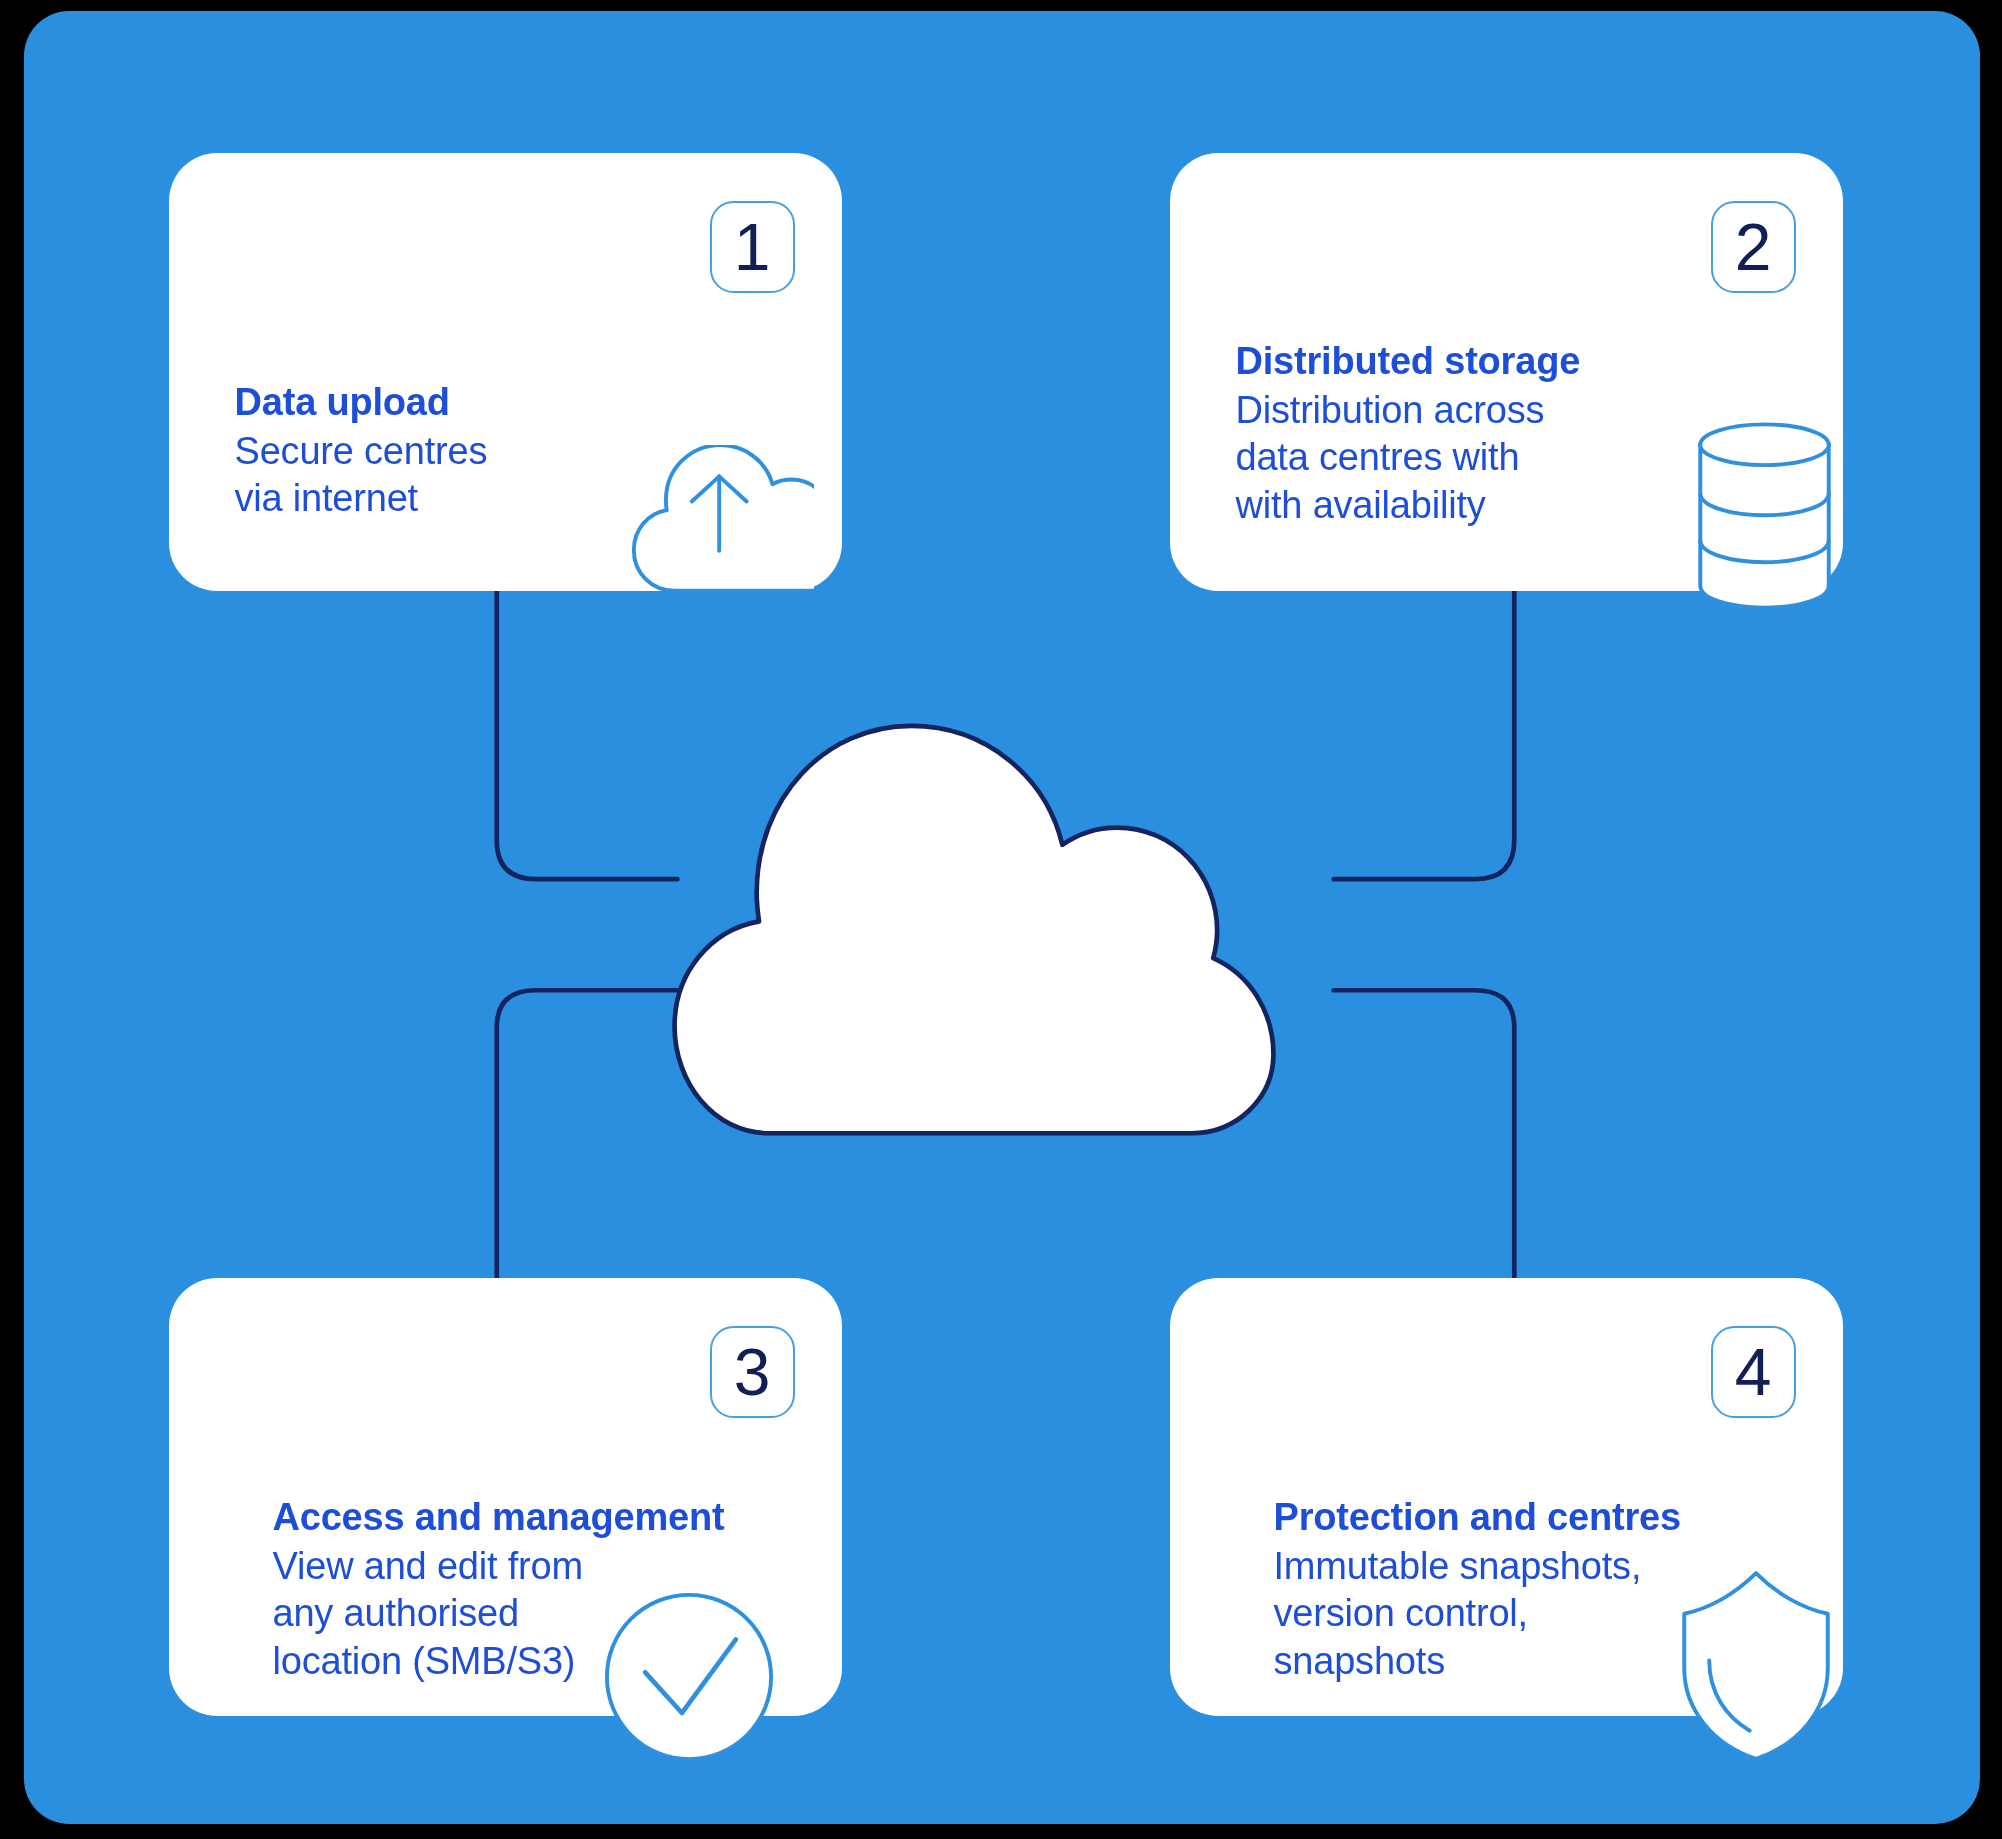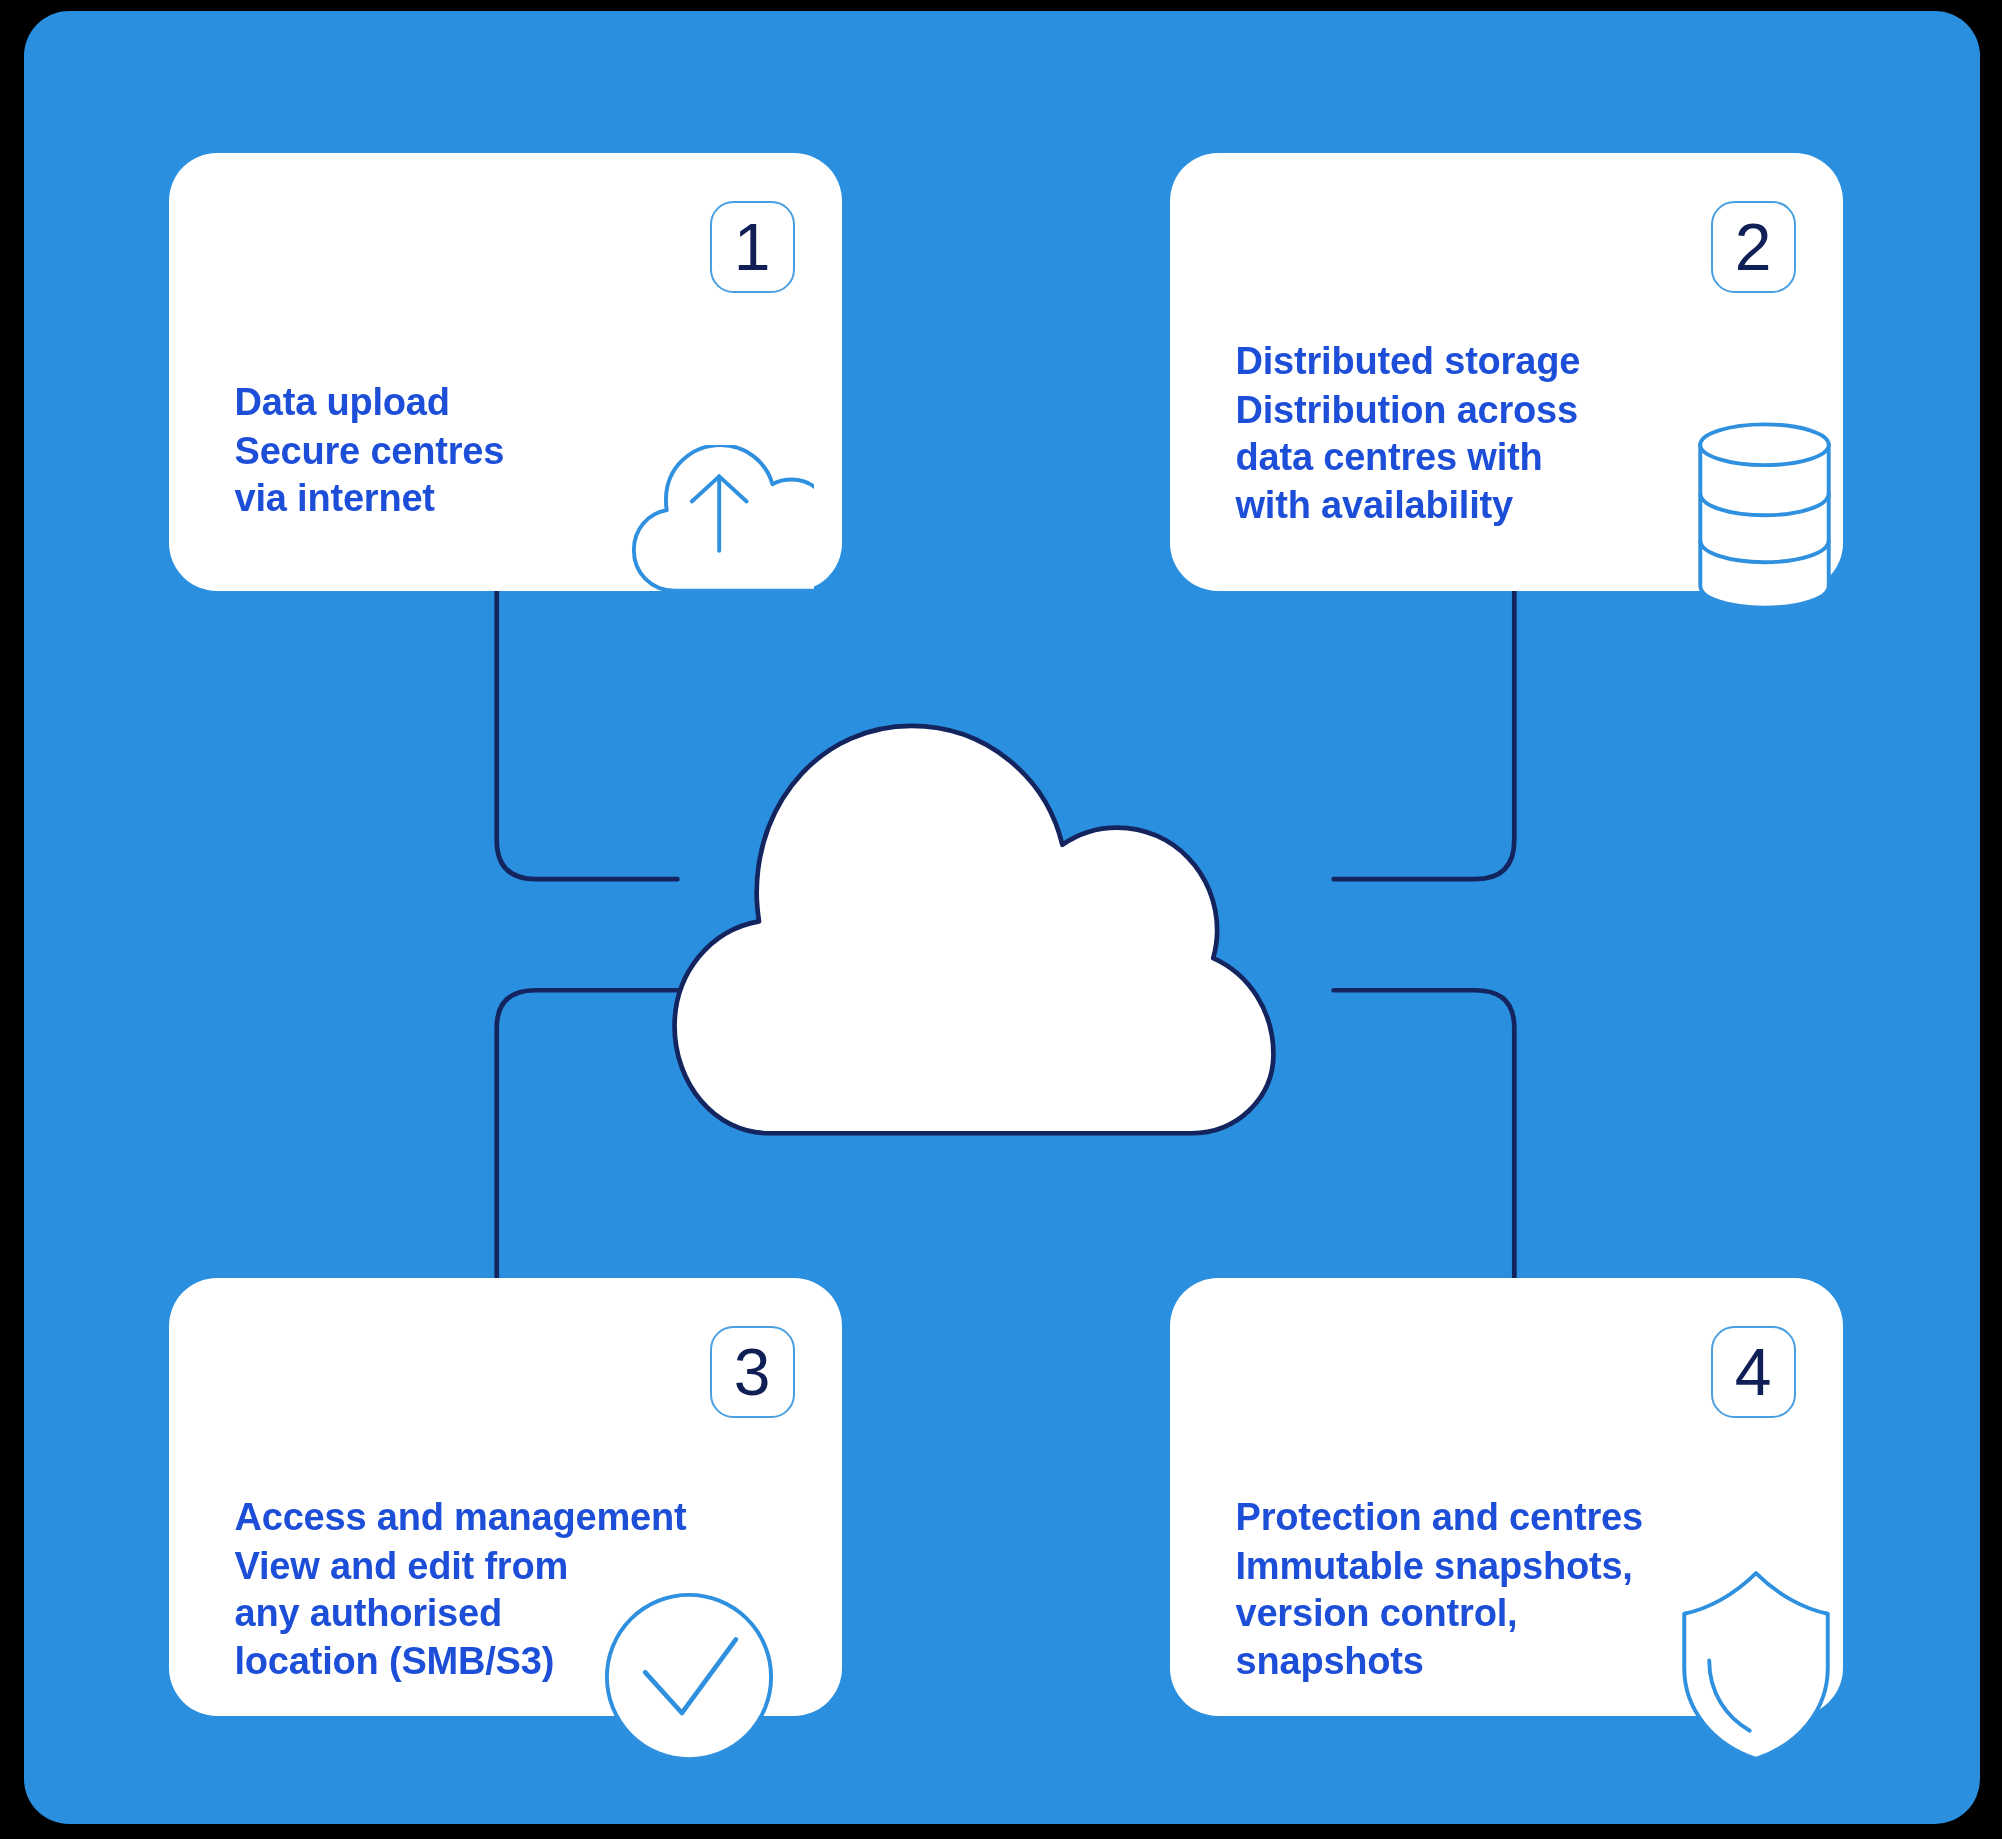--- a/index.html
+++ b/index.html
@@ -33,24 +33,24 @@
     background:#FFFFFF;
   }
   .badge-tr{right:47px;top:48px;}
 
   .card-text{
     position:absolute;left:66px;right:94px;
     color:#1d4ed8;
   }
   .card-text.pos-a{top:227px;}
   .card-text.pos-b{top:186px;}
-  .card-text.pos-c{top:217px;}
+  .card-text.pos-c{top:217px;margin-left:38px;}
 
   .ctitle{font-size:38px;font-weight:700;line-height:1.21;letter-spacing:-0.2px;margin:0 0 1.6px 0;}
-  .cbody{font-size:38px;font-weight:700;line-height:1.25;letter-spacing:-0.2px;margin:0;}
+  .cbody{font-size:38px;font-weight:400;line-height:1.25;letter-spacing:-0.2px;margin:0;}
 
   
   .cloud-center{position:absolute;left:641px;top:704px;width:618px;height:430px;}
 
   
   .ico{position:absolute;}
   .ico-upload{left:602px;top:434px;width:188px;height:149px;}
   .ico-db{left:1670px;top:407px;width:141px;height:196px;}
   .ico-check{left:579px;top:1580px;width:172px;height:172px;}
   .ico-shield{left:1654px;top:1557px;width:156px;height:196px;}

